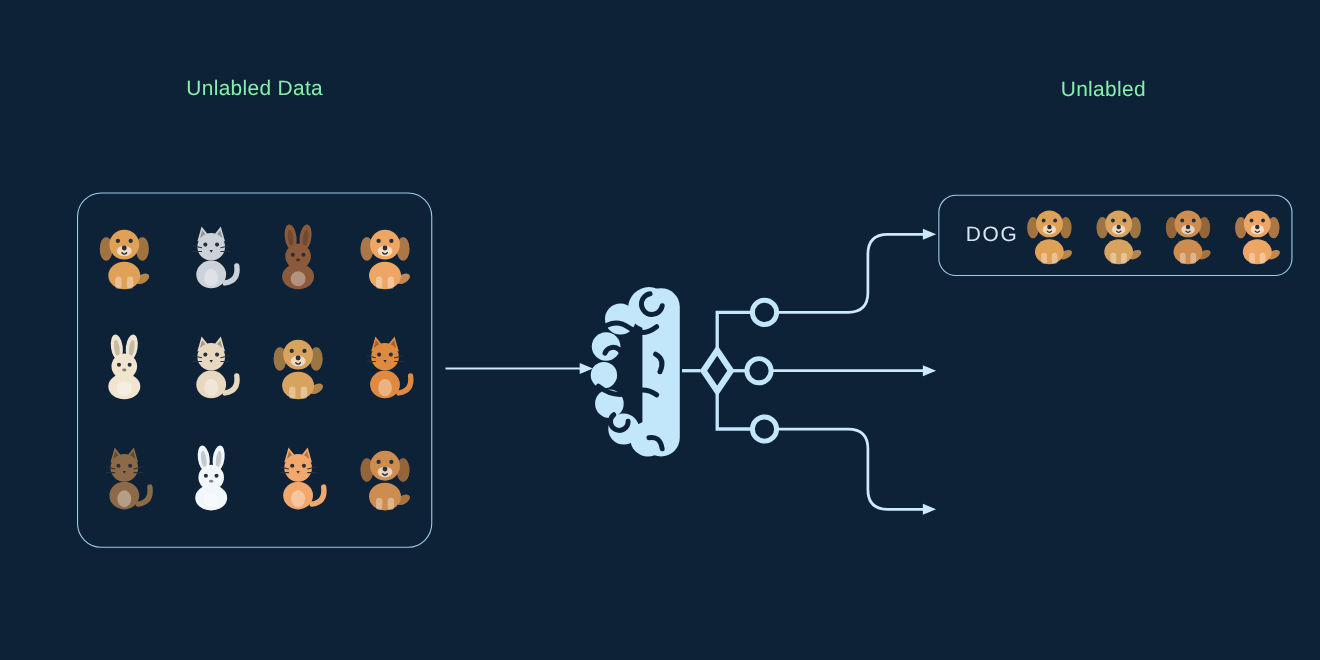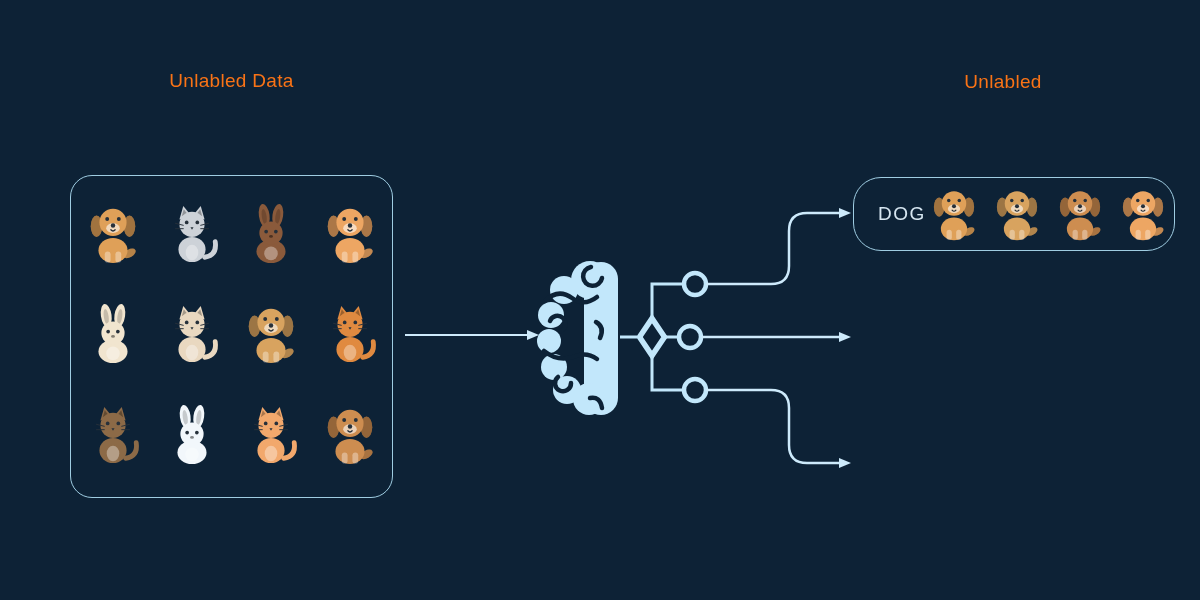--- a/index.html
+++ b/index.html
@@ -1,30 +1,30 @@
 <!DOCTYPE html>
 <html><head>
 <meta charset="utf-8">
 <style>
   html,body{margin:0;padding:0;background:#0d2236;}
   .canvas{position:relative;width:1200px;height:600px;background:#0d2236;
           font-family:"Liberation Sans",sans-serif;overflow:hidden;}
-  .title{position:absolute;color:#f97316;font-size:19px;text-align:center;letter-spacing:.3px;}
+  .title{position:absolute;color:#86efac;font-size:19px;text-align:center;letter-spacing:.3px;}
   .title-left{left:70px;top:70px;width:323px;}
   .title-mid{left:441px;top:71px;width:320px;line-height:27px;}
   .title-right{left:843px;top:71px;width:320px;}
   .unlabeled-box{position:absolute;left:70px;top:175px;width:323px;height:323px;
                  border:1.5px solid #9fcde2;border-radius:22px;box-sizing:border-box;}
   .grid{display:grid;width:100%;height:100%;box-sizing:border-box;
         grid-template-columns:repeat(4,1fr);grid-template-rows:repeat(3,1fr);
         align-items:center;justify-items:center;padding:8px 2px 12px;}
   .grid .animal{width:62px;height:62px;}
   .overlay{position:absolute;left:0;top:0;width:1200px;height:600px;pointer-events:none;}
   .result-box{position:absolute;left:853px;width:322px;height:74px;box-sizing:border-box;
-              border:1.5px solid #9fcde2;border-radius:28px;display:flex;align-items:center;
+              border:1.5px solid #9fcde2;border-radius:16px;display:flex;align-items:center;
               padding:0 14px 0 24px;}
   .result-label{color:#d6e6f1;font-size:19px;letter-spacing:1.5px;white-space:nowrap;}
   .result-animals{margin-left:auto;display:flex;align-items:center;gap:7px;}
   .result-animals .animal{width:56px;height:56px;}
   .result-animals.wide-gap{gap:16px;padding-right:8px;}
   .defs{position:absolute;width:0;height:0;overflow:hidden;}
 </style>
 </head>
 <body>
 

